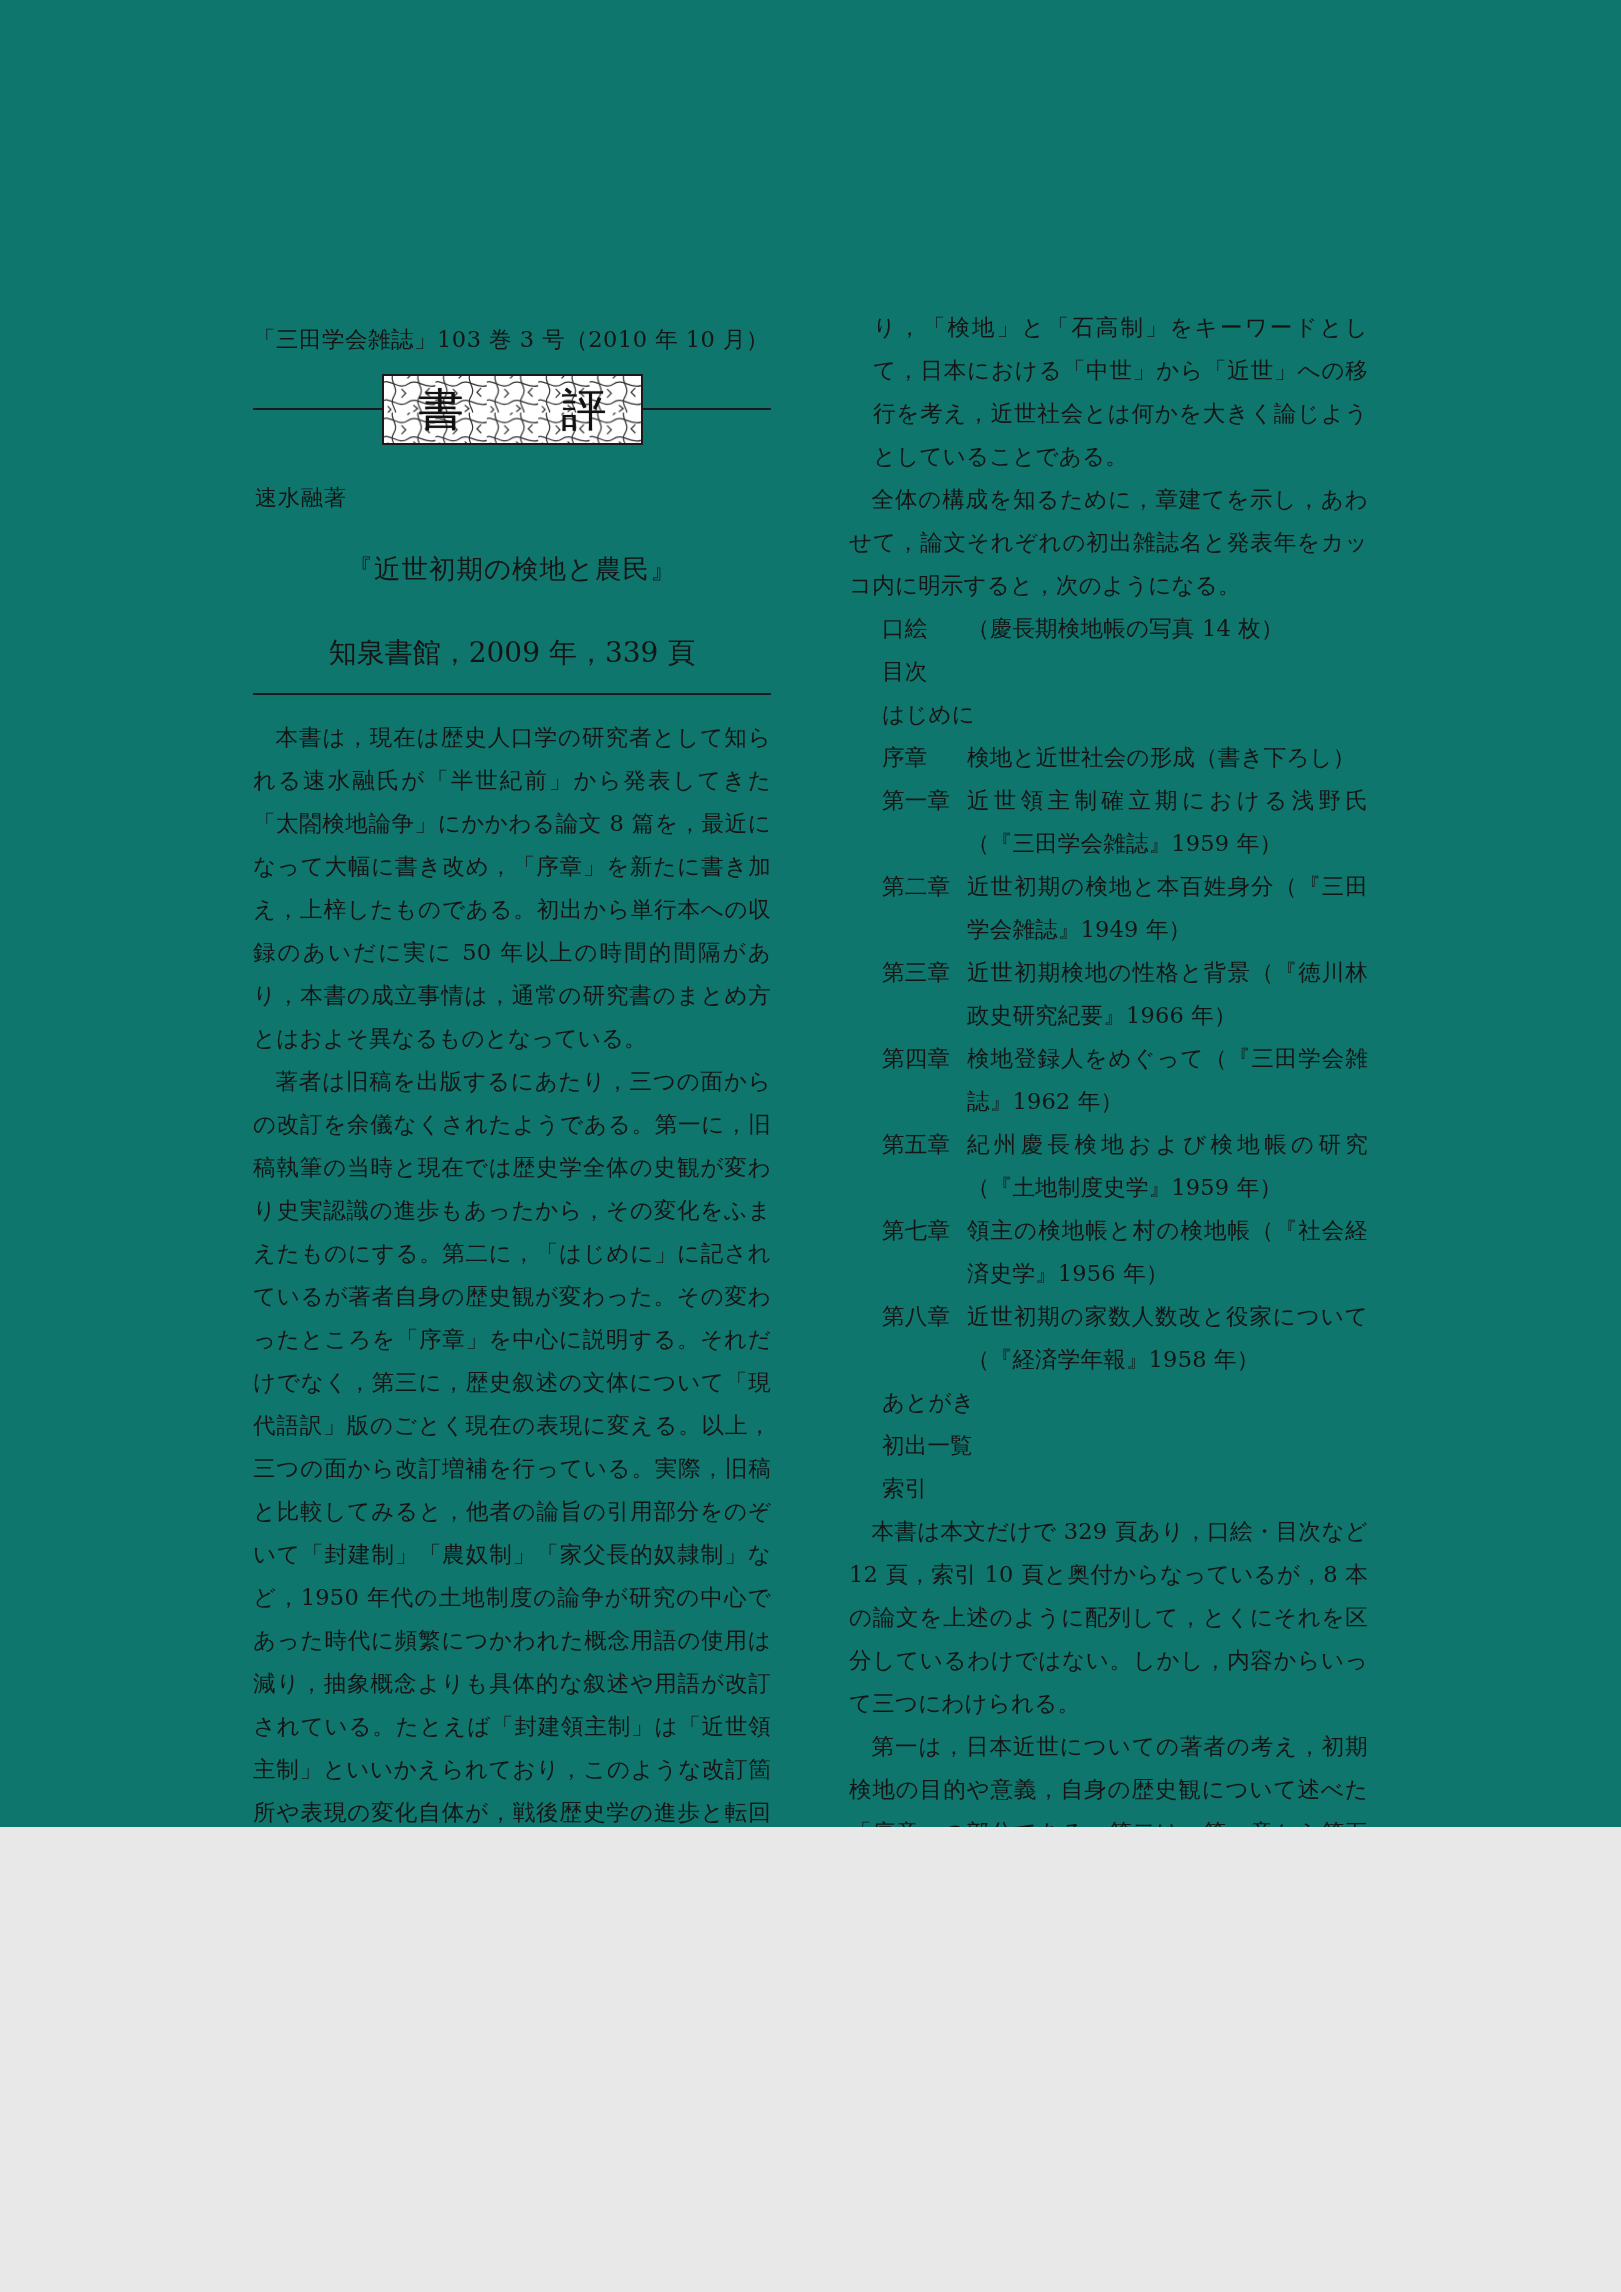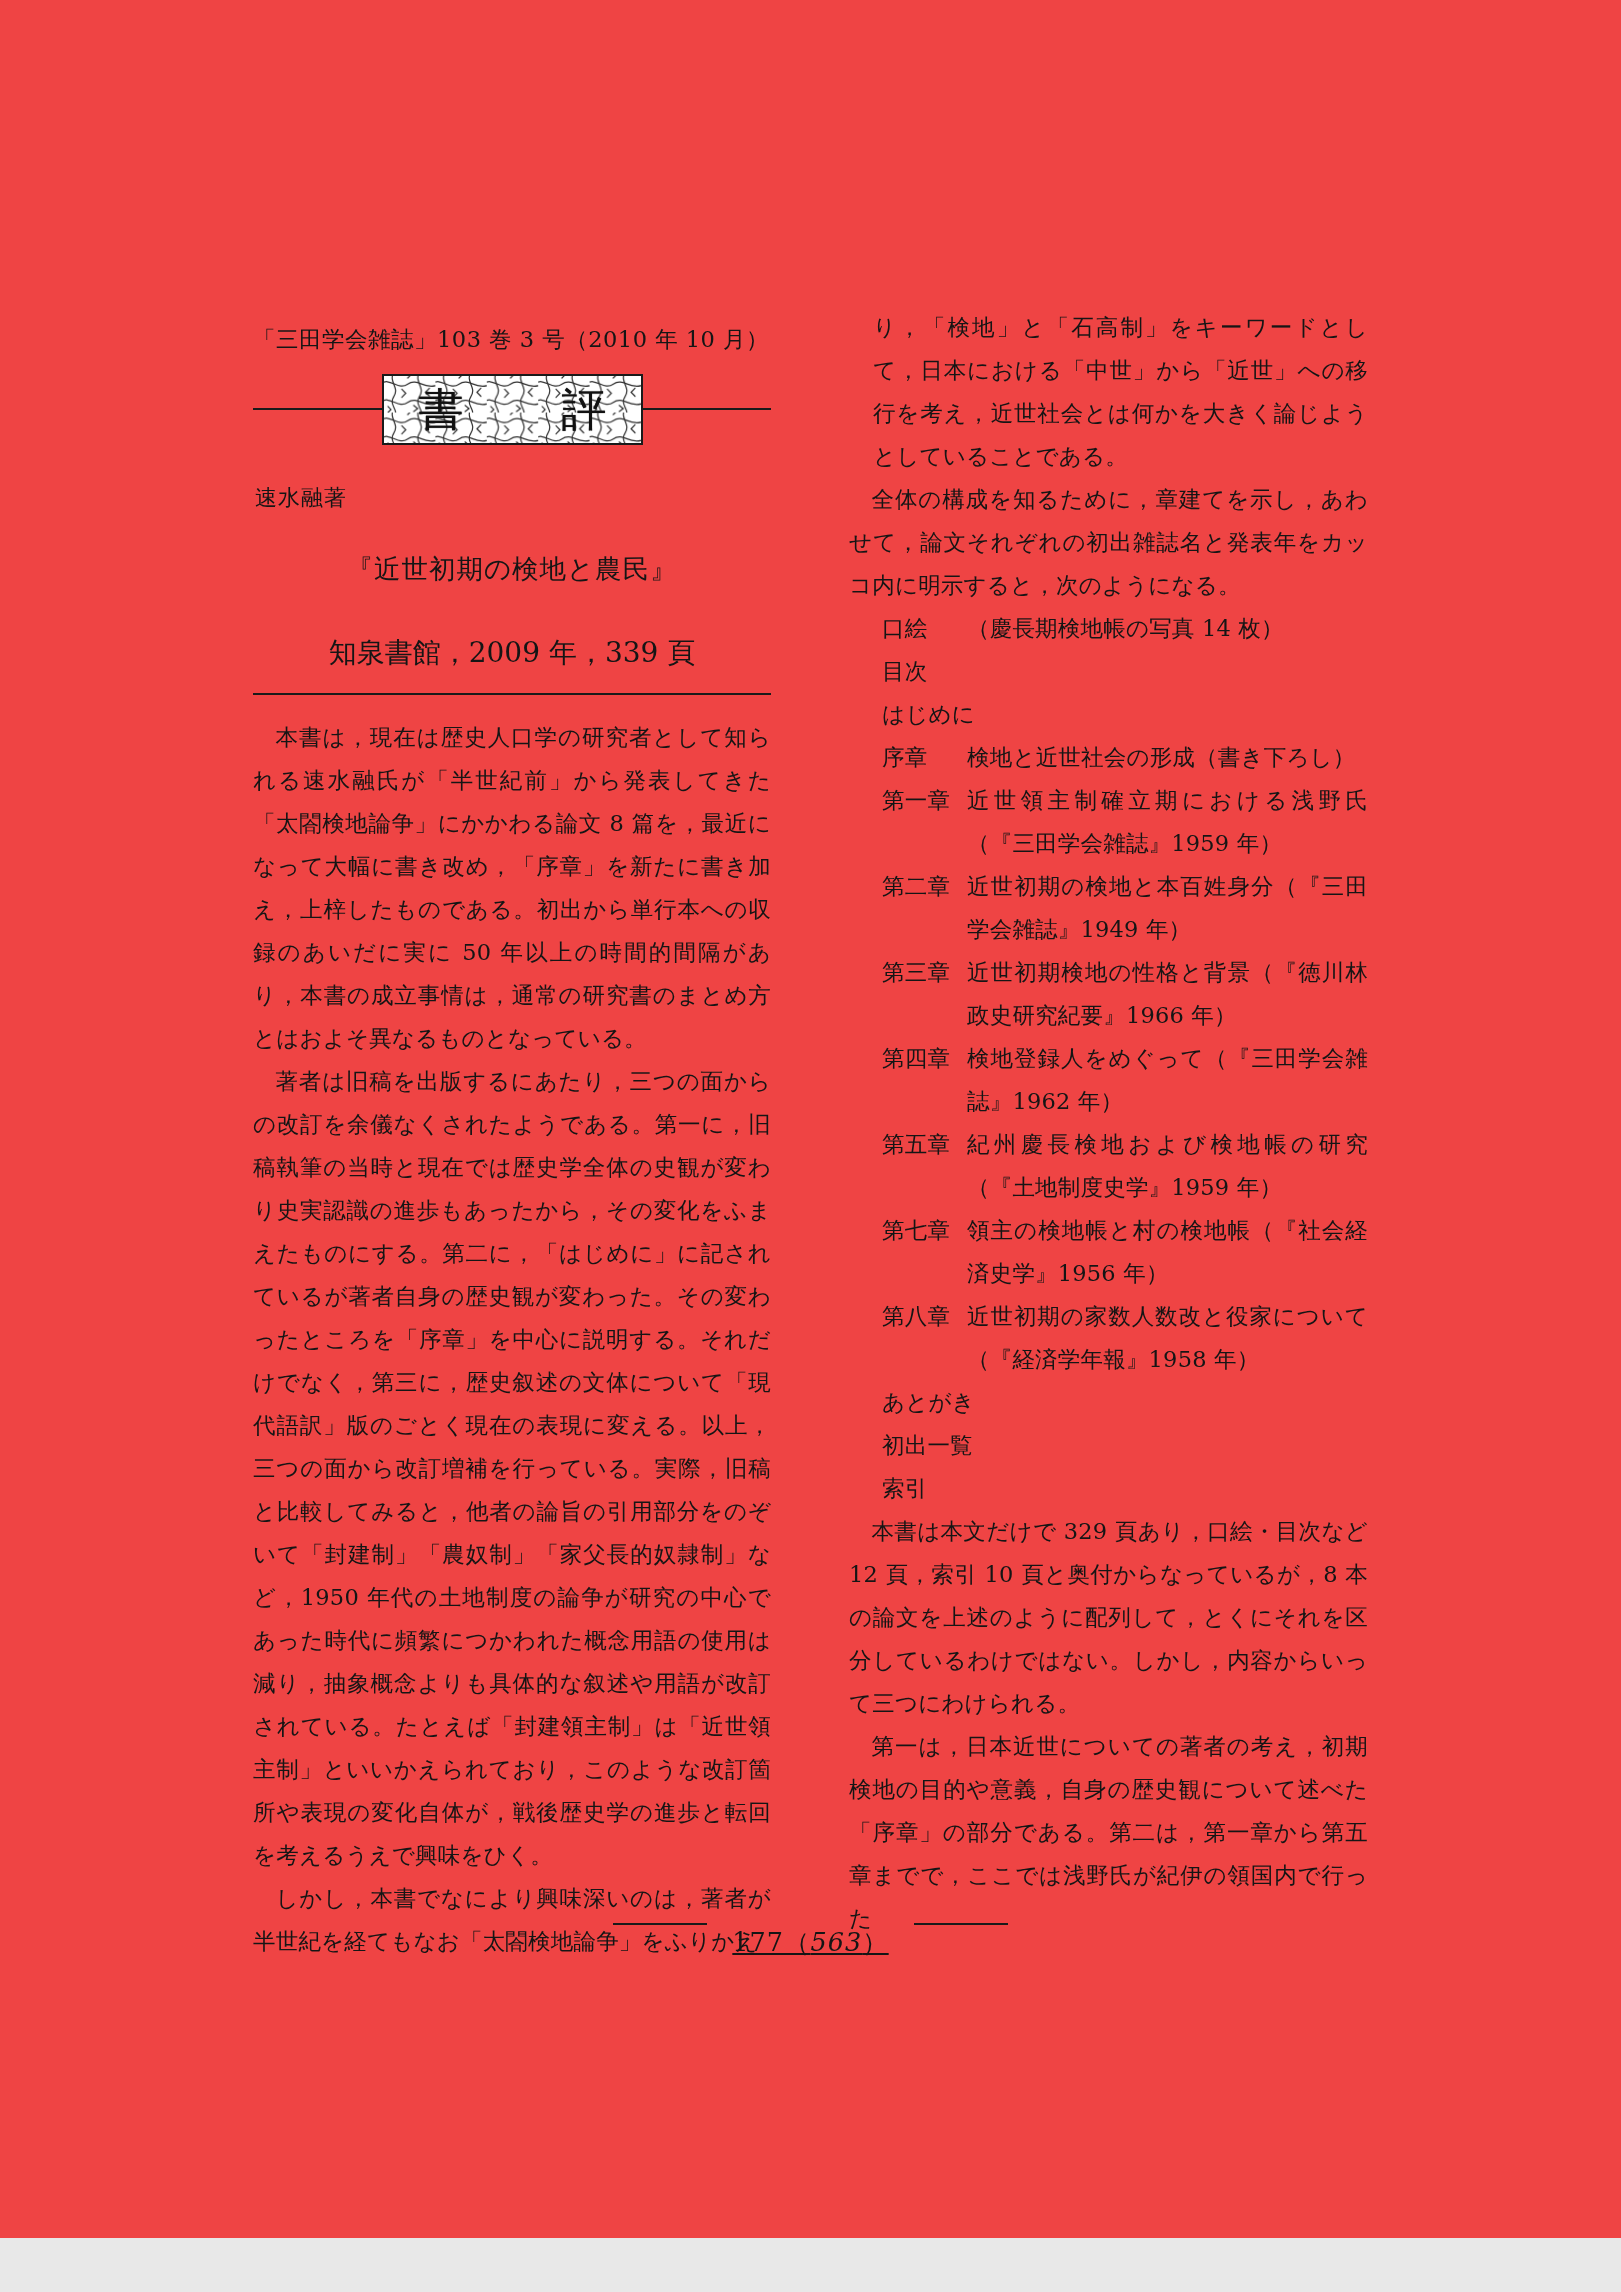--- a/index.html
+++ b/index.html
@@ -1,20 +1,20 @@
 <!DOCTYPE html>
 <html><head>
 <meta charset="utf-8">
 <style>
   html, body { margin: 0; padding: 0; background: #e8e8e8; }
   .page {
     position: relative;
     width: 1621px;
-    height: 2238px;
-    background: #ef4444;
+    height: 1827px;
+    background: #0f766e;
     color: #151515;
     font-family: "DejaVu Serif", "Liberation Serif", serif;
     overflow: hidden;
   }
   .abs { position: absolute; }
 
   
   .journal-line {
     left: 253px; top: 323px;
     font-size: 22.5px; line-height: 33px;

